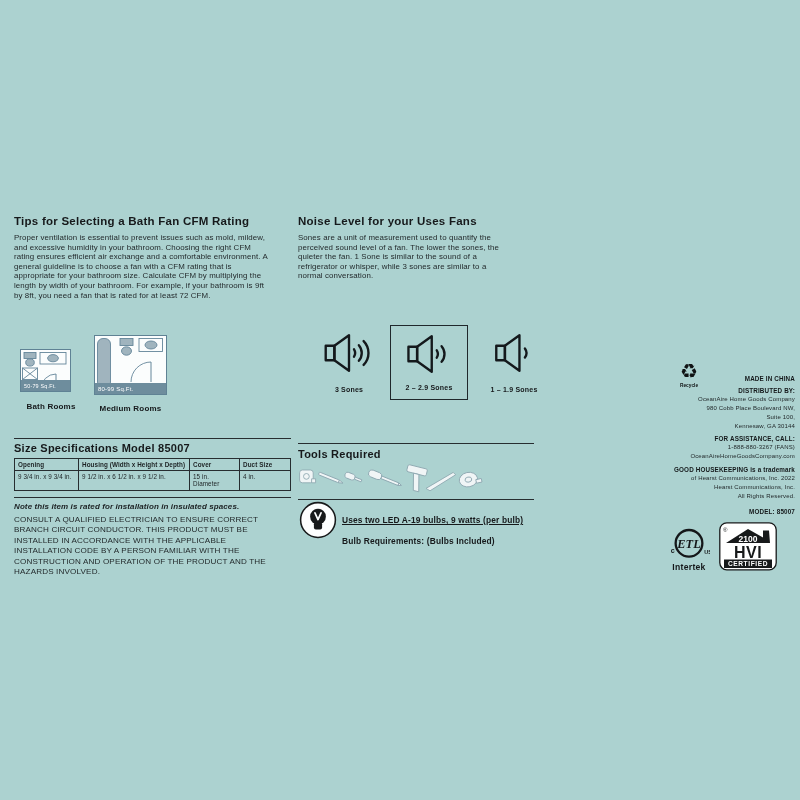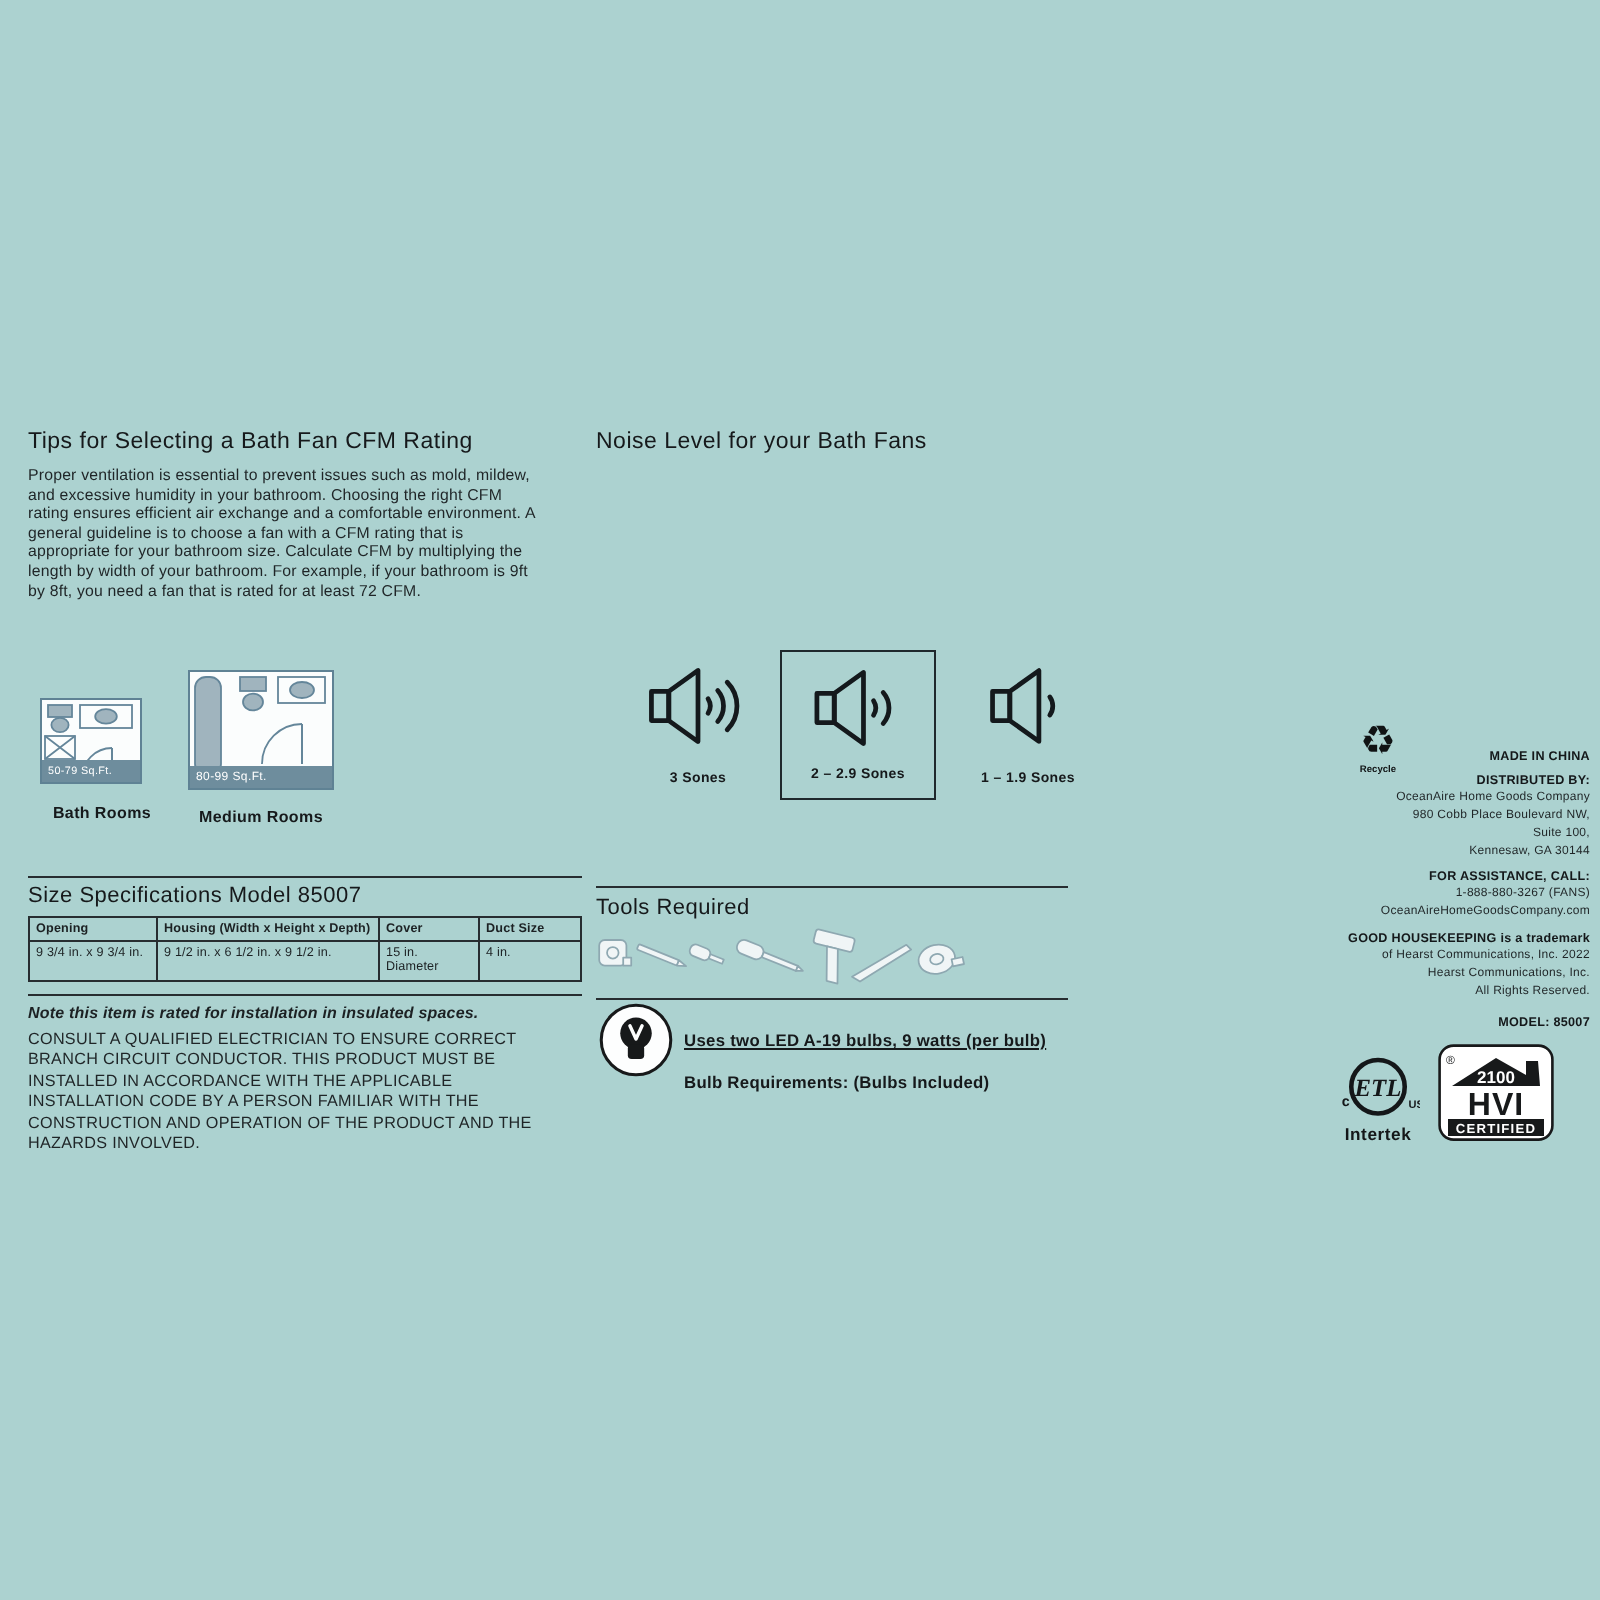--- a/index.html
+++ b/index.html
@@ -3,21 +3,21 @@
 <meta charset="utf-8">
 <style>
   html,body{margin:0;padding:0;}
   .canvas{
     position:relative;width:800px;height:800px;overflow:hidden;
     background:#acd2d0;color:#1c2123;
     font-family:"Liberation Sans","DejaVu Sans",sans-serif;
     -webkit-font-smoothing:antialiased;
   }
   .abs{position:absolute;}
-  h2.sec-title{margin:0;font-size:11.5px;font-weight:400;letter-spacing:.25px;color:#16191b;}
+  h2.sec-title{margin:0;font-size:11.5px;font-weight:700;letter-spacing:.25px;color:#16191b;}
   p.sec-body{margin:0;font-size:7.9px;line-height:9.6px;letter-spacing:.1px;color:#1f2527;}
   .divider{position:absolute;height:1px;background:#272d30;}
 
   
   .plan{position:absolute;background:#fbfdfd;border:1.5px solid #5f8294;box-sizing:border-box;}
   .plan svg{position:absolute;left:0;top:0;}
   .band{position:absolute;left:0;right:0;bottom:0;height:11px;background:#6e8d9d;color:#ffffff;
         display:flex;align-items:center;padding-left:3px;letter-spacing:.2px;}
   .room-label{position:absolute;text-align:center;font-size:8px;font-weight:700;letter-spacing:.2px;color:#16191b;}
   .room-selected{position:absolute;left:178px;top:322px;width:110px;height:102px;border:1.4px solid #1f282c;box-sizing:border-box;}
@@ -100,21 +100,22 @@
     <div class="cell vl">9 3/4 in. x 9 3/4 in.</div>
     <div class="cell vl">9 1/2 in. x 6 1/2 in. x 9 1/2 in.</div>
     <div class="cell vl">15 in. Diameter</div>
     <div class="cell vl">4 in.</div>
   </div>
 
   <div class="divider" style="left:14px;top:497px;width:277px;"></div>
   <div class="note abs" style="left:14px;top:502px;width:270px;">Note this item is rated for installation in insulated spaces.</div>
   <p class="warning abs" style="left:14px;top:515px;width:256px;margin:0;">CONSULT A QUALIFIED ELECTRICIAN TO ENSURE CORRECT BRANCH CIRCUIT CONDUCTOR. THIS PRODUCT MUST BE INSTALLED IN ACCORDANCE WITH THE APPLICABLE INSTALLATION CODE BY A PERSON FAMILIAR WITH THE CONSTRUCTION AND OPERATION OF THE PRODUCT AND THE HAZARDS INVOLVED.</p>
 
-  <h2 class="sec-title abs" style="left:298px;top:215px;">Noise Level for your Bath Fans</h2>
+  <h2 class="sec-title abs" style="left:298px;top:215px;">Noise Level for your Uses Fans</h2>
+  <p class="sec-body abs" style="left:298px;top:233px;width:202px;">Sones are a unit of measurement used to quantify the perceived sound level of a fan. The lower the sones, the quieter the fan. 1 Sone is similar to the sound of a refrigerator or whisper, while 3 sones are similar to a normal conversation.</p>
 
   <div class="sone" style="left:314px;top:332px;width:70px;height:61px;">
     <svg width="52" height="42" viewBox="0 0 56 46">
       <rect class="spk" x="2.5" y="15" width="9.5" height="16"></rect>
       <polygon class="spk" points="12,15 28,3.5 28,42.5 12,31"></polygon>
       <path class="spk" d="M 33.5 19 A 7.5 7.5 0 0 1 33.5 27"></path>
       <path class="spk" d="M 38.8 14.5 A 13 13 0 0 1 38.8 31.5"></path>
       <path class="spk" d="M 44 10 A 18.5 18.5 0 0 1 44 36"></path>
     </svg>
     <div class="sone-label">3 Sones</div>

